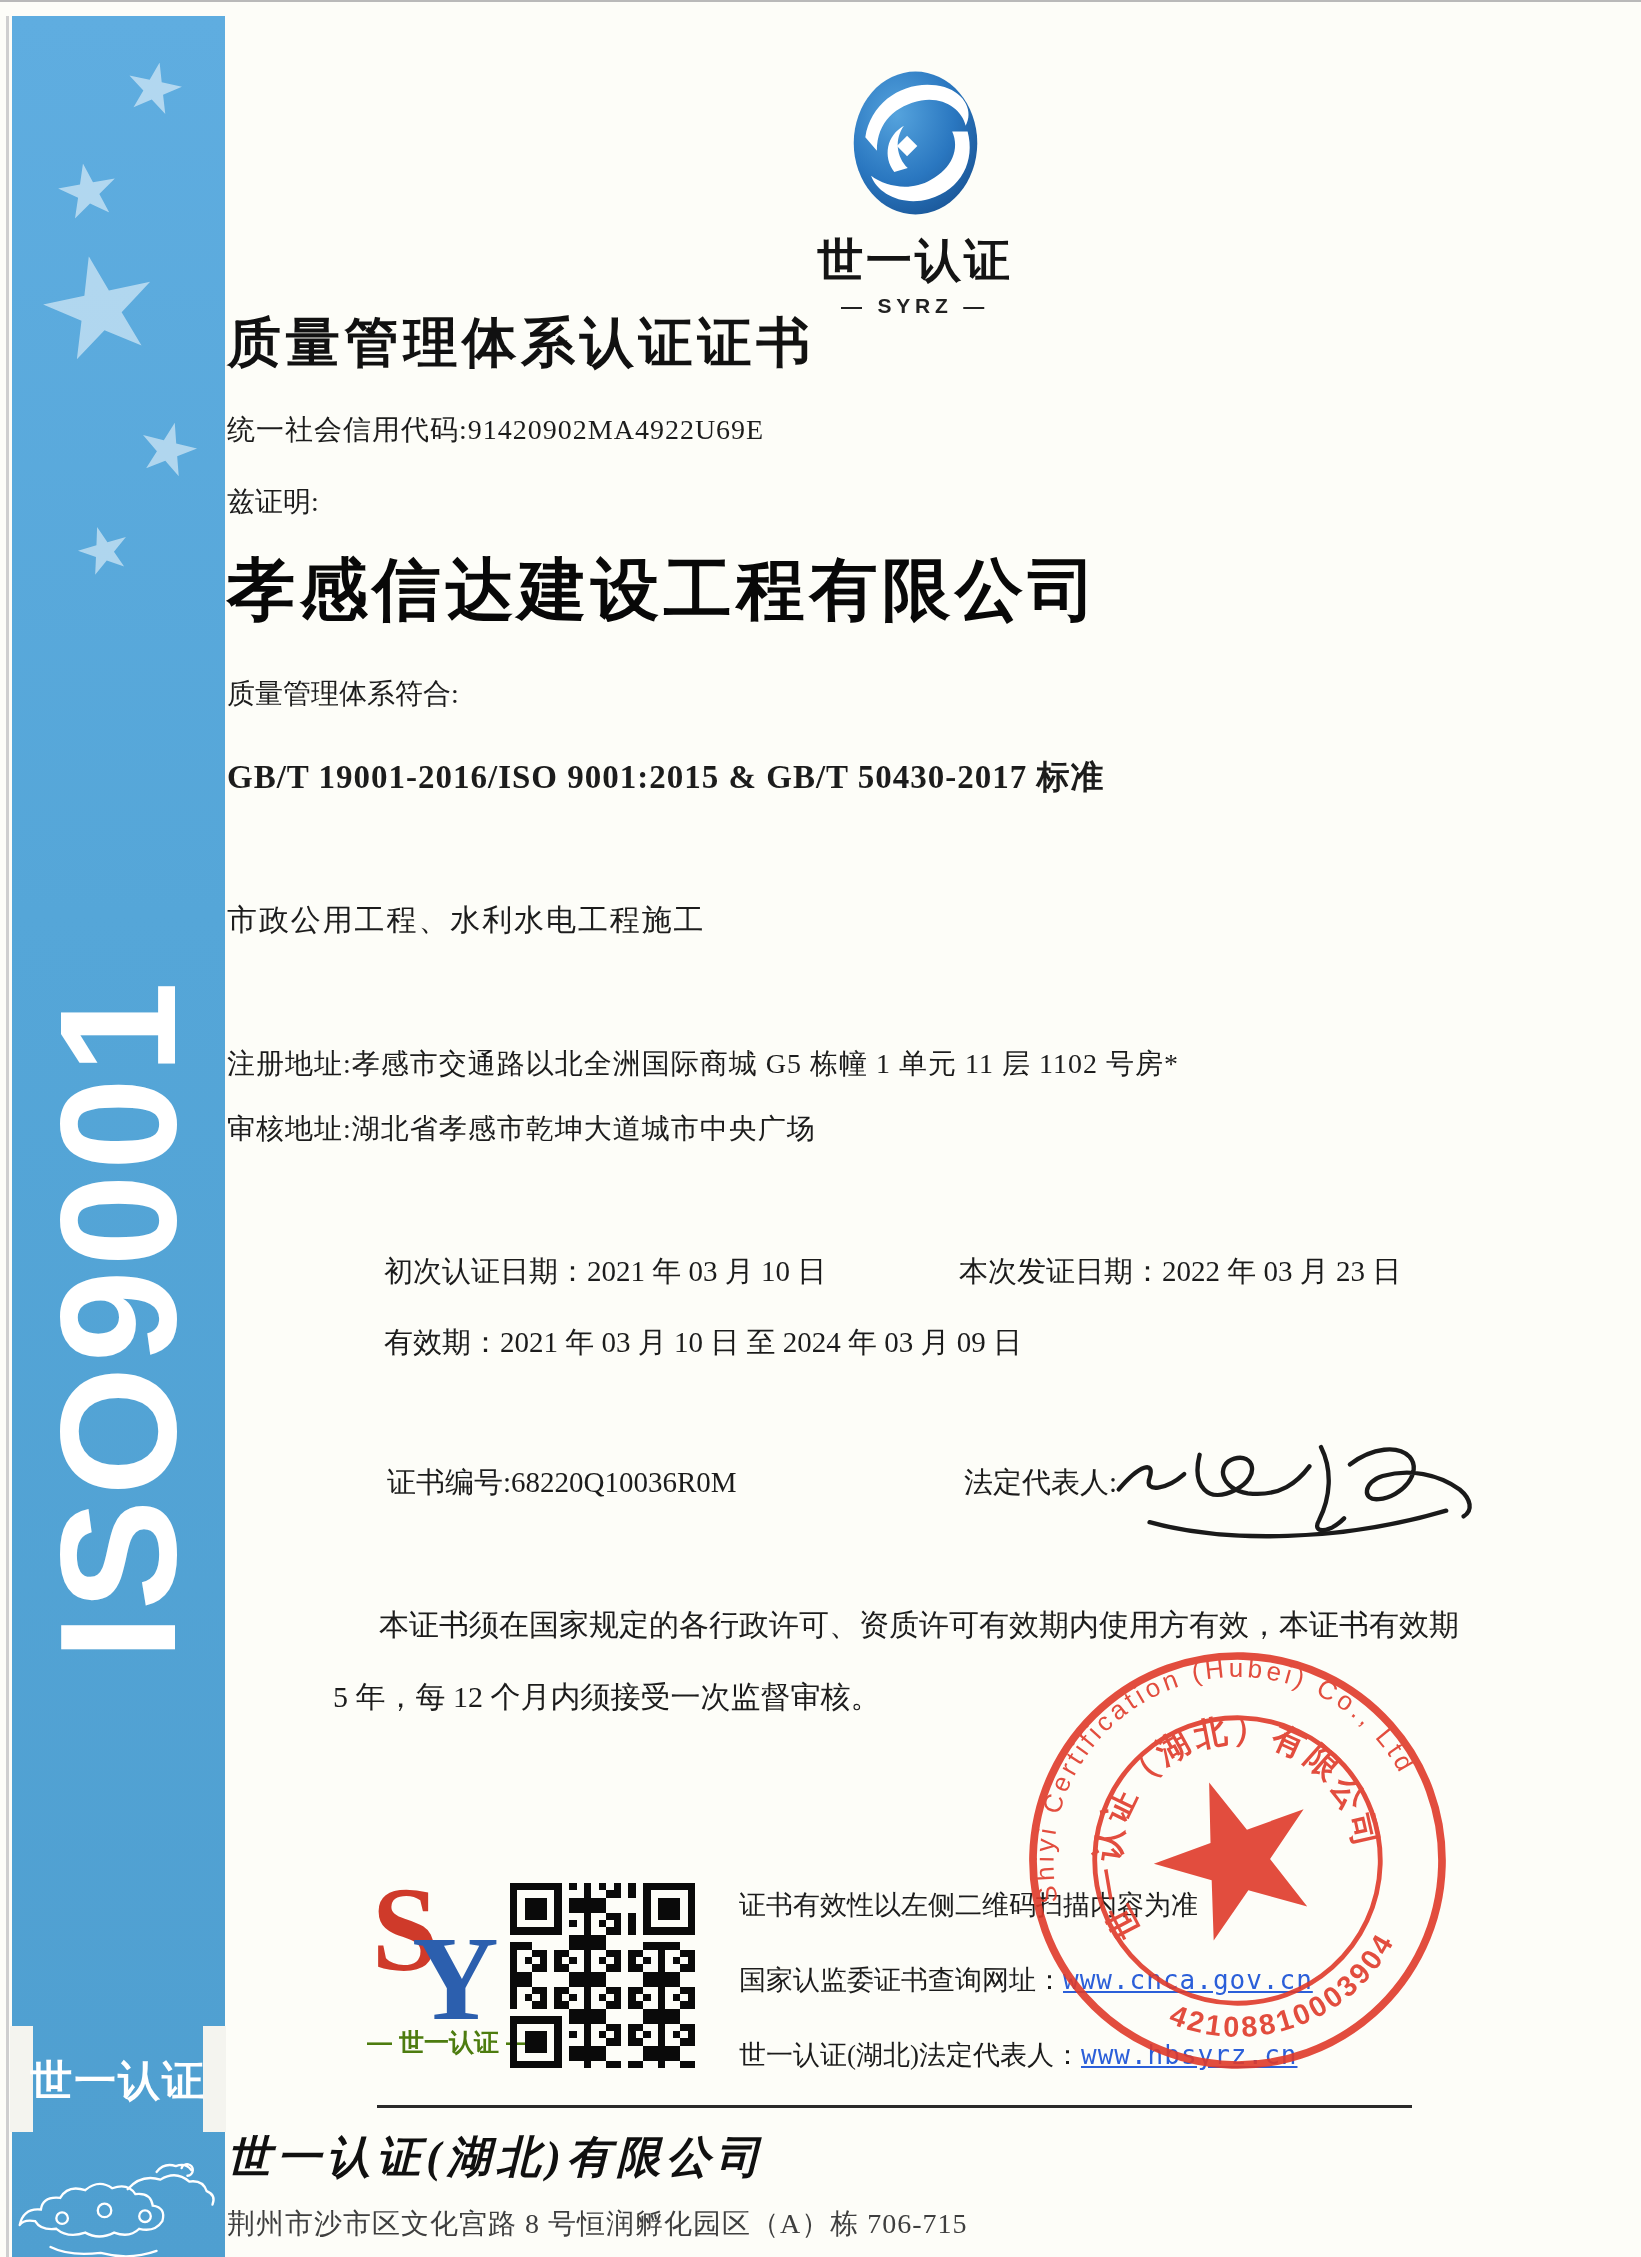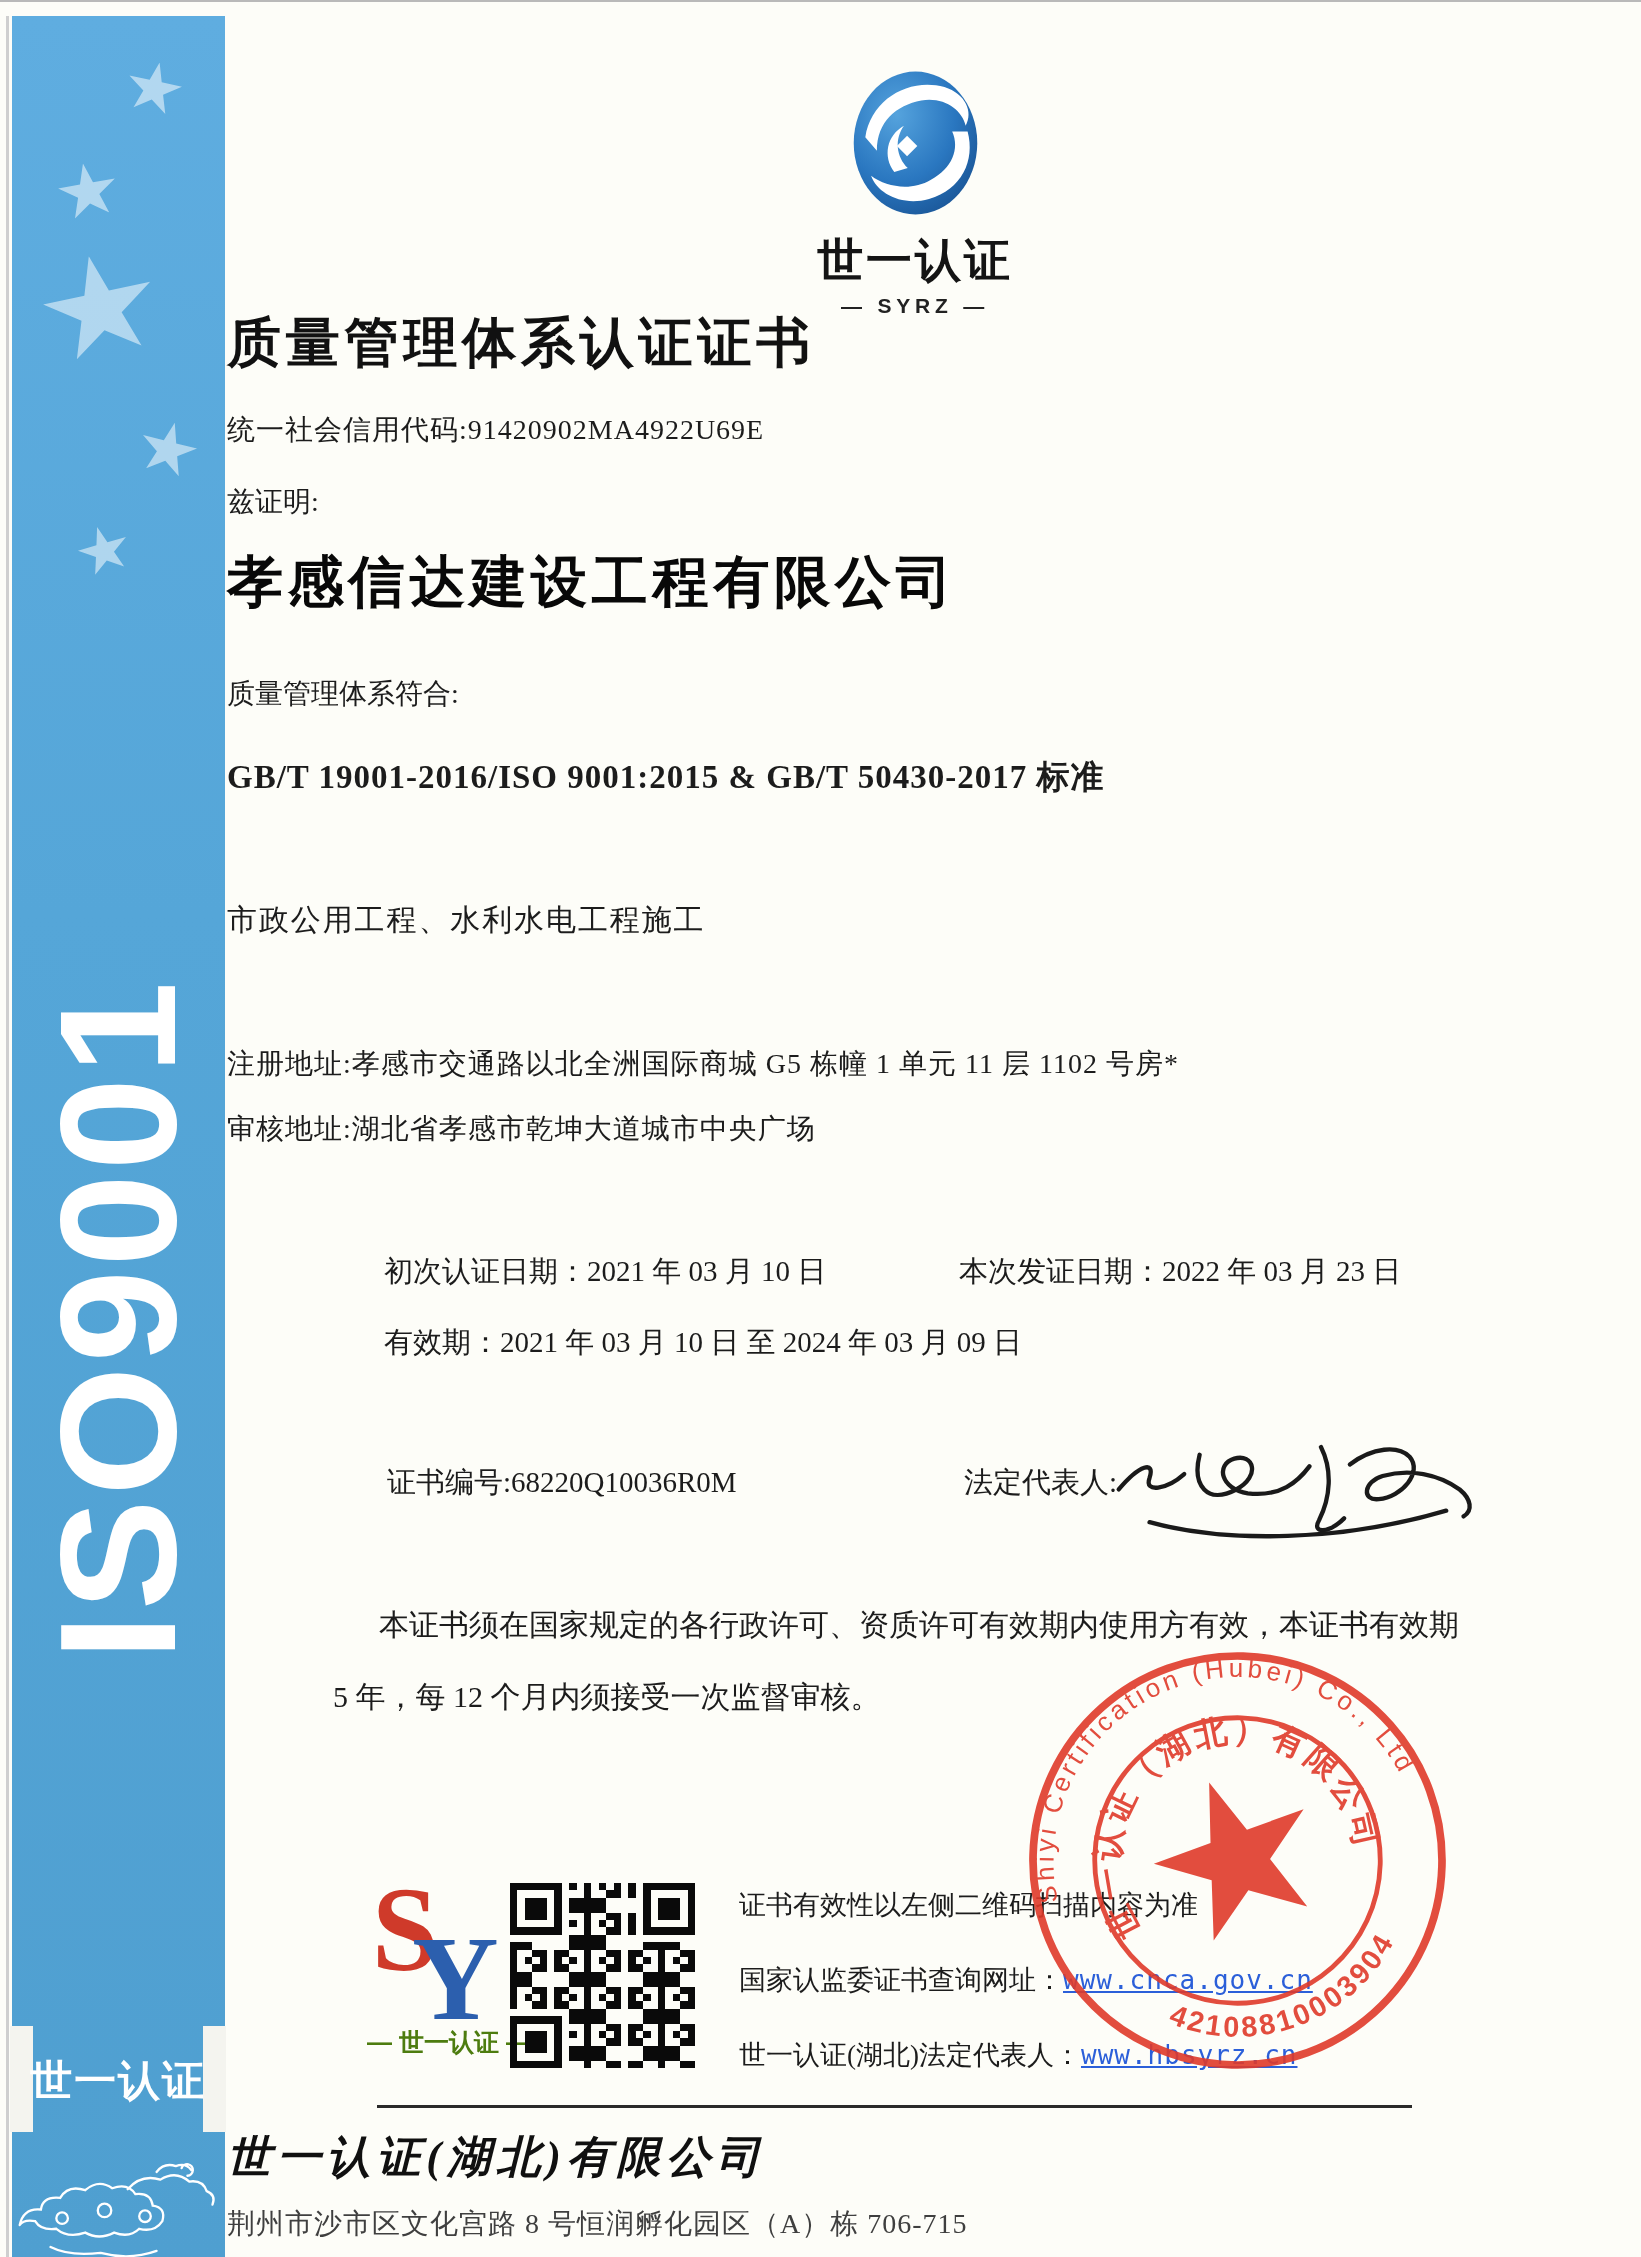--- a/index.html
+++ b/index.html
@@ -30,21 +30,21 @@
     position:absolute;left:0;right:0;top:27px;text-align:center;color:#fff;
     font-family:"Liberation Sans",sans-serif;font-weight:700;font-size:42px;letter-spacing:1.9px;
   }
   .clouds{position:absolute;left:0;bottom:0;width:213px;height:126px;}
   
   .main{position:absolute;left:227px;top:0;width:1376px;height:100%;}
   .cline{position:absolute;left:0;width:100%;text-align:left;white-space:nowrap;}
   .t-title{font-family:"Liberation Sans",sans-serif;font-weight:700;font-size:54px;letter-spacing:4.8px;color:#111;}
   .t-credit{font-size:28px;letter-spacing:1px;}
   .t-small{font-size:28px;}
-  .t-company{font-family:Liberation Serif, serif;font-weight:700;font-size:56px;letter-spacing:4.8px;color:#080808;}
+  .t-company{font-family:Liberation Serif, serif;font-weight:700;font-size:68px;letter-spacing:4.8px;color:#080808;}
   .t-standard{font-weight:700;font-size:33px;letter-spacing:1px;}
   .t-scope{font-size:30px;letter-spacing:1.9px;}
   .t-addr{font-size:28px;letter-spacing:1px;}
   .row-abs{position:absolute;white-space:nowrap;font-size:29px;}
   .logo-wrap{position:absolute;left:50%;top:58px;transform:translateX(-50%);width:212px;text-align:center;}
   .logo-name{font-family:"Liberation Sans",sans-serif;font-weight:700;font-size:46px;letter-spacing:2.9px;color:#141414;white-space:nowrap;}
   .logo-sub{font-family:"Liberation Sans",sans-serif;font-weight:700;font-size:21px;letter-spacing:4.8px;color:#222;margin-top:1.9px;}
   .url{font-family:"DejaVu Sans Mono","Liberation Mono",monospace;color:#2b5fd9;text-decoration:underline;font-size:26px;letter-spacing:1px;}
   .qrline{position:absolute;left:512px;white-space:nowrap;font-size:27px;}
   .divider{position:absolute;left:150px;top:2103px;width:1035px;height:2.9px;background:#2a2a2a;}

